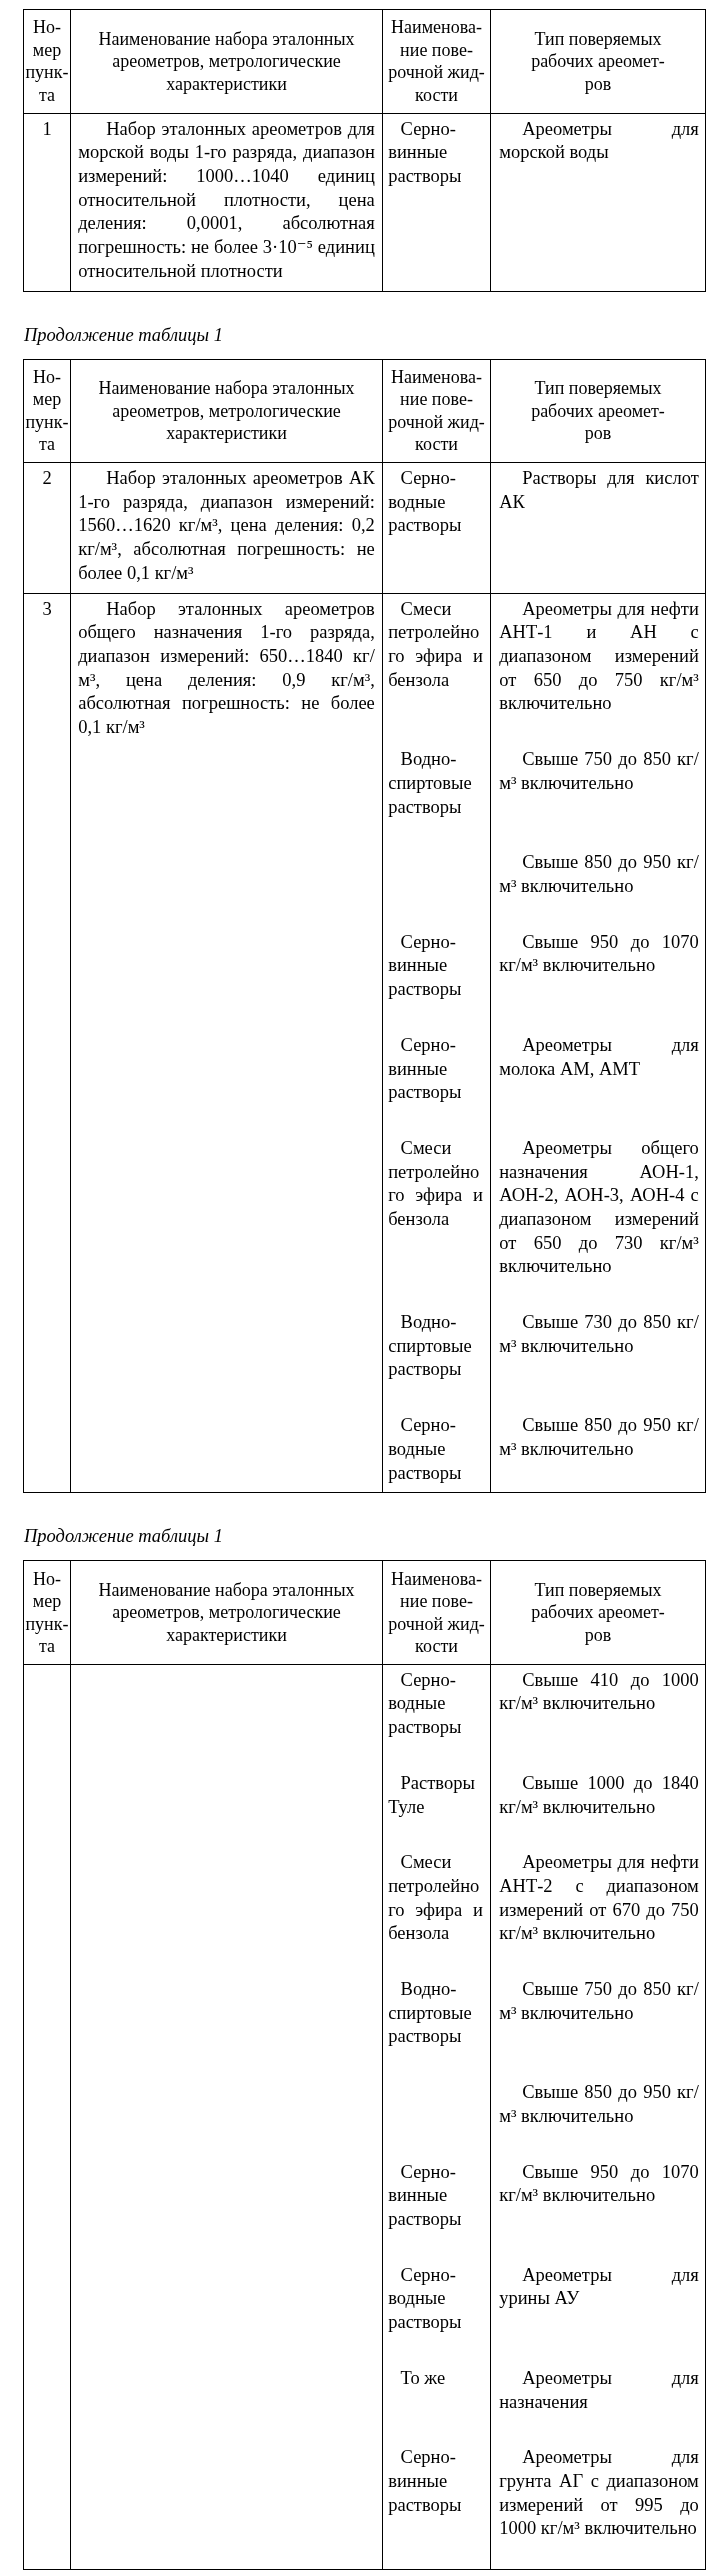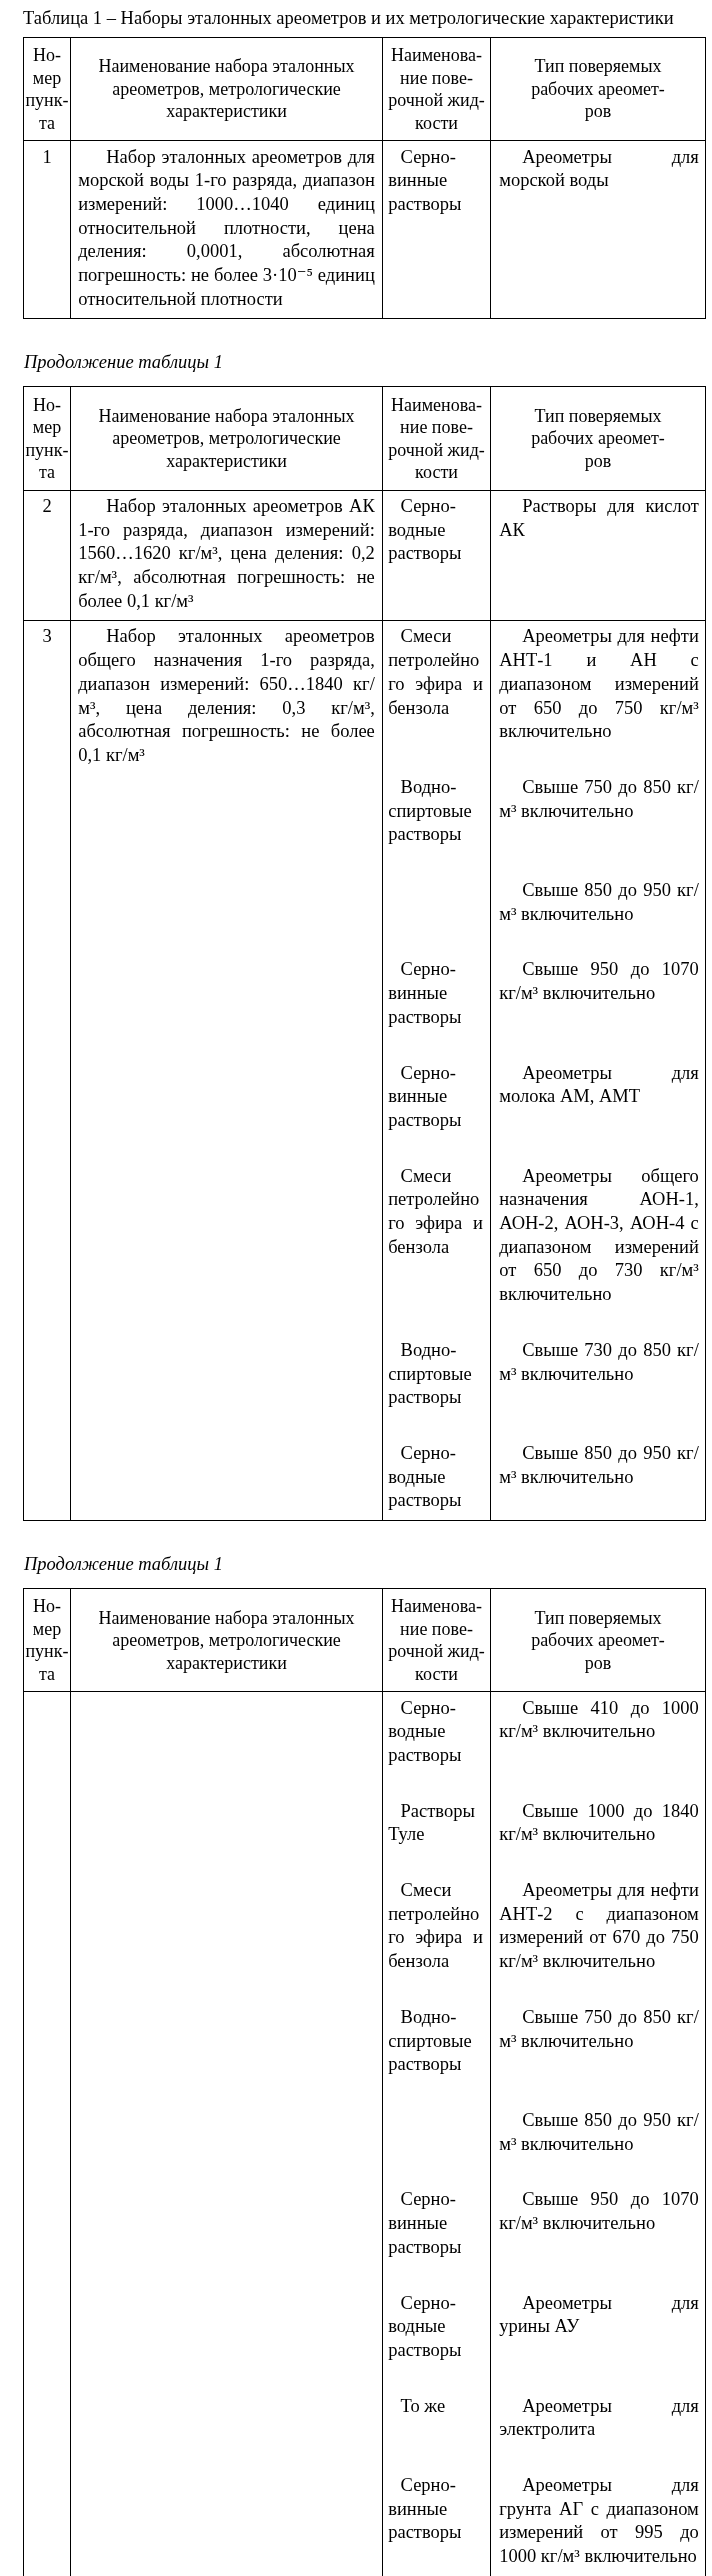--- a/index.html
+++ b/index.html
@@ -73,21 +73,20 @@
     text-align: justify;
     text-indent: 23px;
     overflow-wrap: break-word;
   }
   .liquid.last, .type.last { padding-bottom: 7.2px; }
 </style>
 </head>
 <body>
 
 <div class="page">
-  <p class="doc-title">Таблица 1 – Наборы эталонных ареометров и их метрологические характеристики</p>
   <div id="sections">
       <table class="doc-table">
         <colgroup>
           <col>
           <col>
           <col>
           <col>
         </colgroup>
         <thead>
           <tr>
@@ -152,21 +151,21 @@
             <td class="desc">Набор эталонных ареометров АК 1-го разряда, диапазон измерений: 1560…1620 кг/м³, цена деления: 0,2 кг/м³, абсолютная погрешность: не более 0,1 кг/м³</td>
             <td class="pairs" colspan="2">
               <div class="pairs-grid">
                 <div class="liquid last">Серно-водные растворы</div>
                 <div class="type last">Растворы для кислот АК</div>
               </div>
             </td>
           </tr>
           <tr>
             <td class="num">3</td>
-            <td class="desc">Набор эталонных ареометров общего назначения 1-го разряда, диапазон измерений: 650…1840 кг/м³, цена деления: 0,3 кг/м³, абсолютная погрешность: не более 0,1 кг/м³</td>
+            <td class="desc">Набор эталонных ареометров общего назначения 1-го разряда, диапазон измерений: 650…1840 кг/м³, цена деления: 0,9 кг/м³, абсолютная погрешность: не более 0,1 кг/м³</td>
             <td class="pairs" colspan="2">
               <div class="pairs-grid">
                 <div class="liquid">Смеси петролейного эфира и бензола</div>
                 <div class="type">Ареометры для нефти АНТ-1 и АН с диапазоном измерений от 650 до 750 кг/м³ включительно</div>
                 <div class="liquid">Водно-спиртовые растворы</div>
                 <div class="type">Свыше 750 до 850 кг/м³ включительно</div>
                 <div class="liquid"></div>
                 <div class="type">Свыше 850 до 950 кг/м³ включительно</div>
                 <div class="liquid">Серно-винные растворы</div>
                 <div class="type">Свыше 950 до 1070 кг/м³ включительно</div>
@@ -223,21 +222,21 @@
                 <div class="type">Ареометры для нефти АНТ-2 с диапазоном измерений от 670 до 750 кг/м³ включительно</div>
                 <div class="liquid">Водно-спиртовые растворы</div>
                 <div class="type">Свыше 750 до 850 кг/м³ включительно</div>
                 <div class="liquid"></div>
                 <div class="type">Свыше 850 до 950 кг/м³ включительно</div>
                 <div class="liquid">Серно-винные растворы</div>
                 <div class="type">Свыше 950 до 1070 кг/м³ включительно</div>
                 <div class="liquid">Серно-водные растворы</div>
                 <div class="type">Ареометры для урины АУ</div>
                 <div class="liquid">То же</div>
-                <div class="type">Ареометры для электролита</div>
+                <div class="type">Ареометры для назначения</div>
                 <div class="liquid">Серно-винные растворы</div>
                 <div class="type">Ареометры для грунта АГ с диапазоном измерений от 995 до 1000 кг/м³ включительно</div>
               </div>
             </td>
           </tr>
         </tbody>
       </table>
     </div>
 </div>
 

